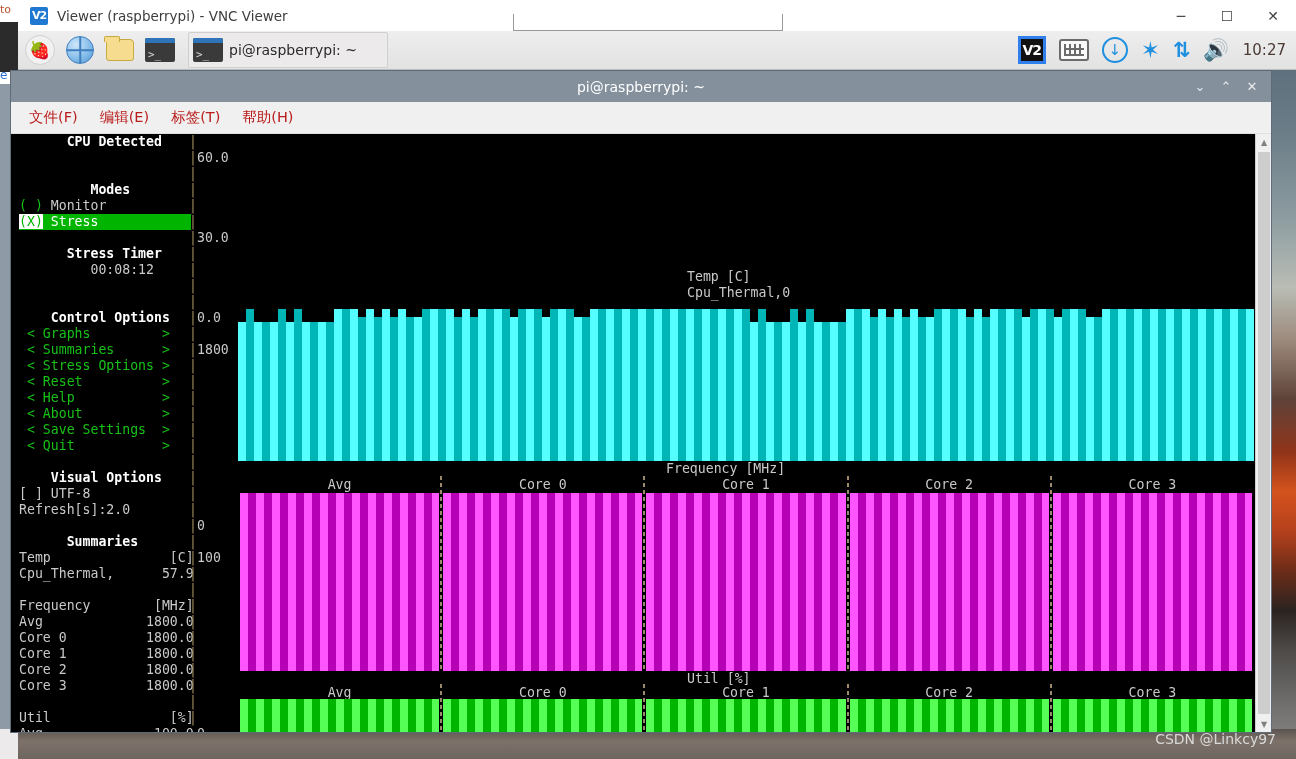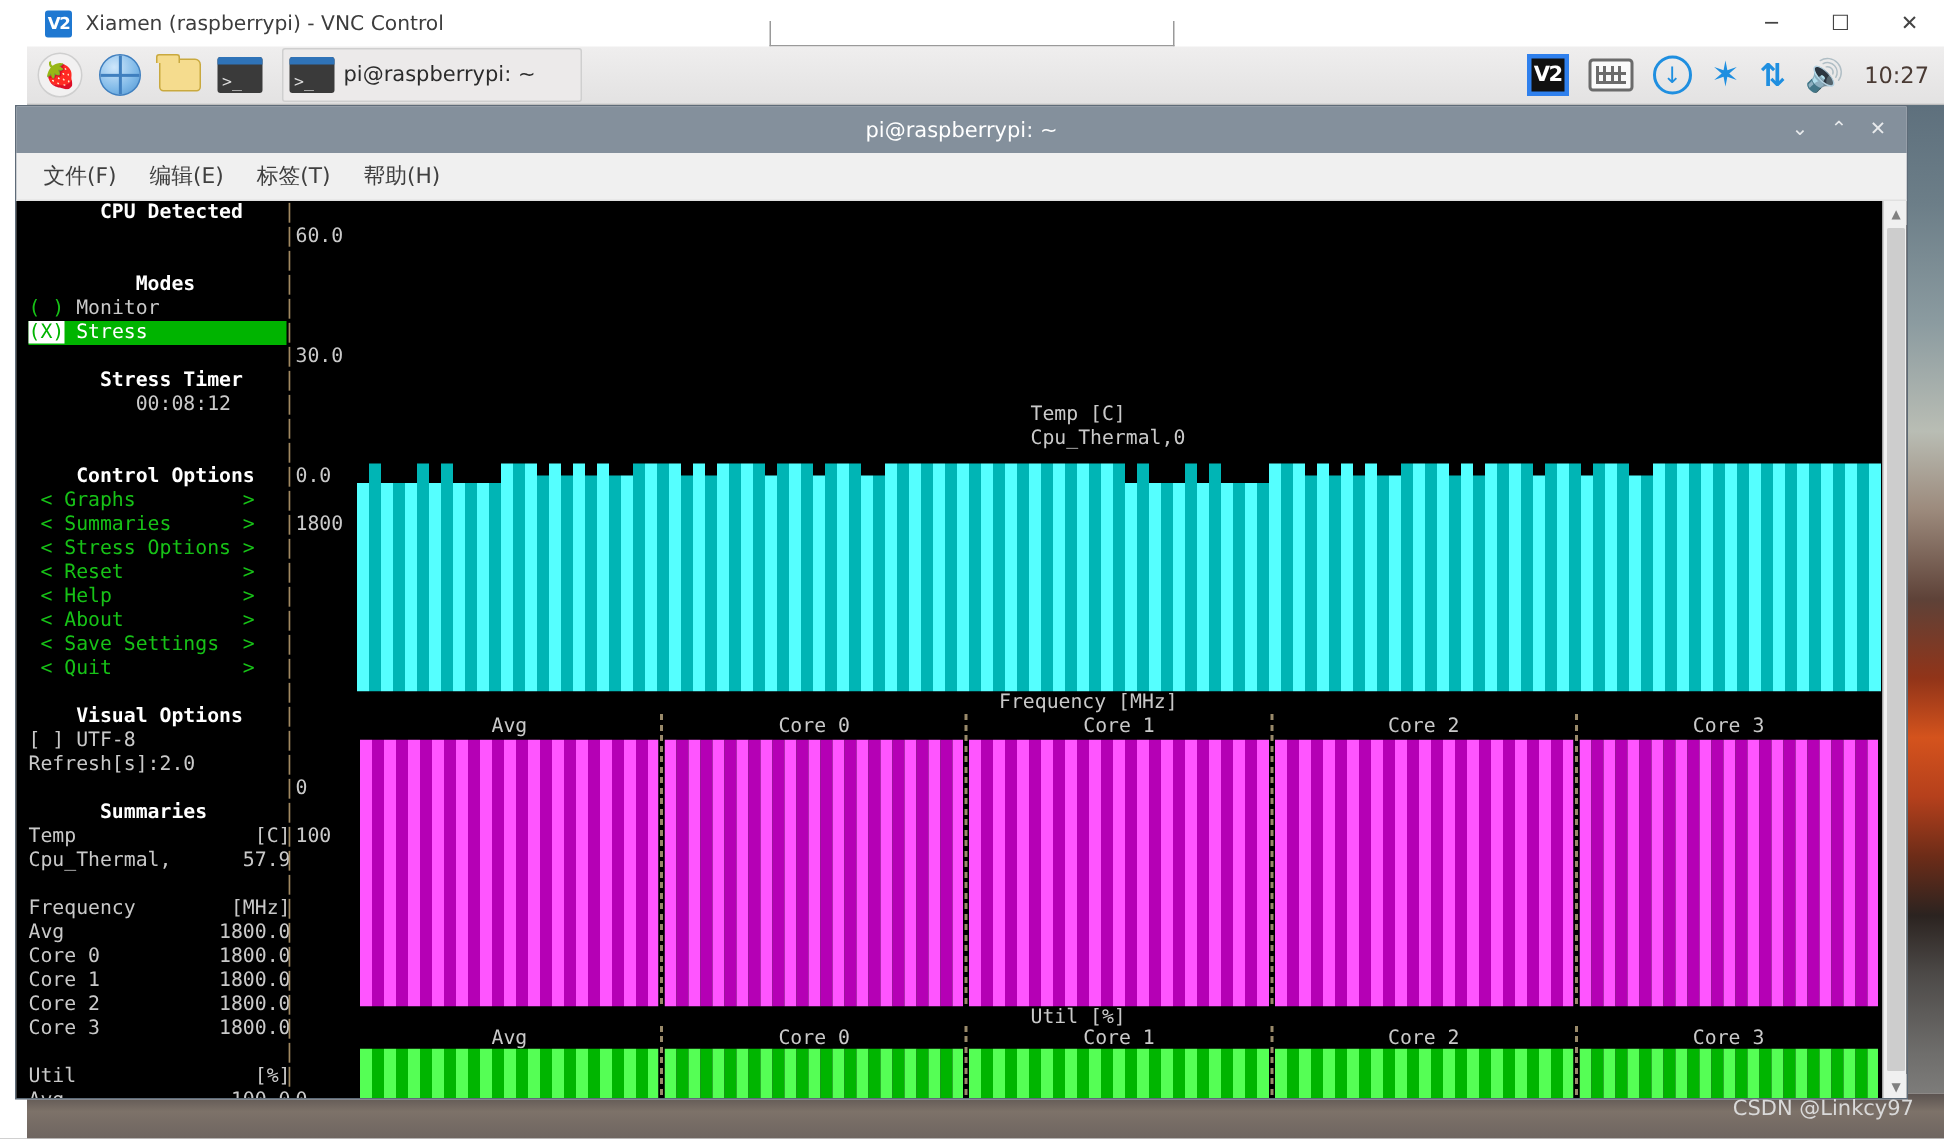--- a/index.html
+++ b/index.html
@@ -123,21 +123,21 @@
     display:flex; align-items:center; justify-content:center;
   }
   .term-title { font-size:14px; color:#ffffff; font-family:"DejaVu Sans",sans-serif; }
   .term-winbtns { position:absolute; right:6px; top:0; height:31px; display:flex; align-items:center; gap:0px;}
   .term-wb { width:26px; height:31px; display:flex; align-items:center; justify-content:center;
              color:#e8eaec; font-size:13px; font-family:"DejaVu Sans",sans-serif; }
   .term-menubar {
     height:32px; background:#f0f0f0; display:flex; align-items:center; padding-left:14px; gap:14px;
     border-bottom:1px solid #e0e0e0;
   }
-  .menu-item { font-size:14.5px; color:#404040; font-family:"DejaVu Sans",sans-serif; padding:2px 4px; }
+  .menu-item { font-size:14.5px; color:#b91c1c; font-family:"DejaVu Sans",sans-serif; padding:2px 4px; }
 
   .term-body { flex:1; display:flex; background:#000; position:relative; overflow:hidden; }
   .term-screen {
     flex:1; background:#000000; position:relative;
     font-family:"DejaVu Sans Mono", monospace;
     font-size:13.2px; line-height:16px; color:#d0d0d0;
     padding: 3px 16px 0 0;
     overflow:hidden;
   }
   
@@ -180,24 +180,31 @@
   .sep { position:absolute; width:2px; background:repeating-linear-gradient(to bottom,#9a8a6a 0 4px, transparent 4px 7px); }
 
   .panel-label { position:absolute; color:#c9c9c9; font-family:"DejaVu Sans Mono", monospace;
                  font-size:13.2px; white-space:pre; }
 </style>
 </head>
 <body>
 
 <div id="root">
 
+  <div class="left-sliver">
+    <div class="sliver-txt">to</div>
+    <div class="sliver-dark"></div>
+    <div class="sliver-e">e</div>
+    <div class="sliver-gray"></div>
+    <div class="sliver-bot"></div>
+  </div>
 
   <div class="vnc-titlebar">
     <div class="vnc-logo">V2</div>
-    <div class="vnc-title">Xiamen (raspberrypi) - VNC Control</div>
+    <div class="vnc-title">Viewer (raspberrypi) - VNC Viewer</div>
     <div class="winbtns">
       <div class="winbtn">─</div>
       <div class="winbtn">☐</div>
       <div class="winbtn close">✕</div>
     </div>
   </div>
   <div class="faint-rect"></div>
 
   <div class="pi-taskbar">
     <div class="tb-icon">

